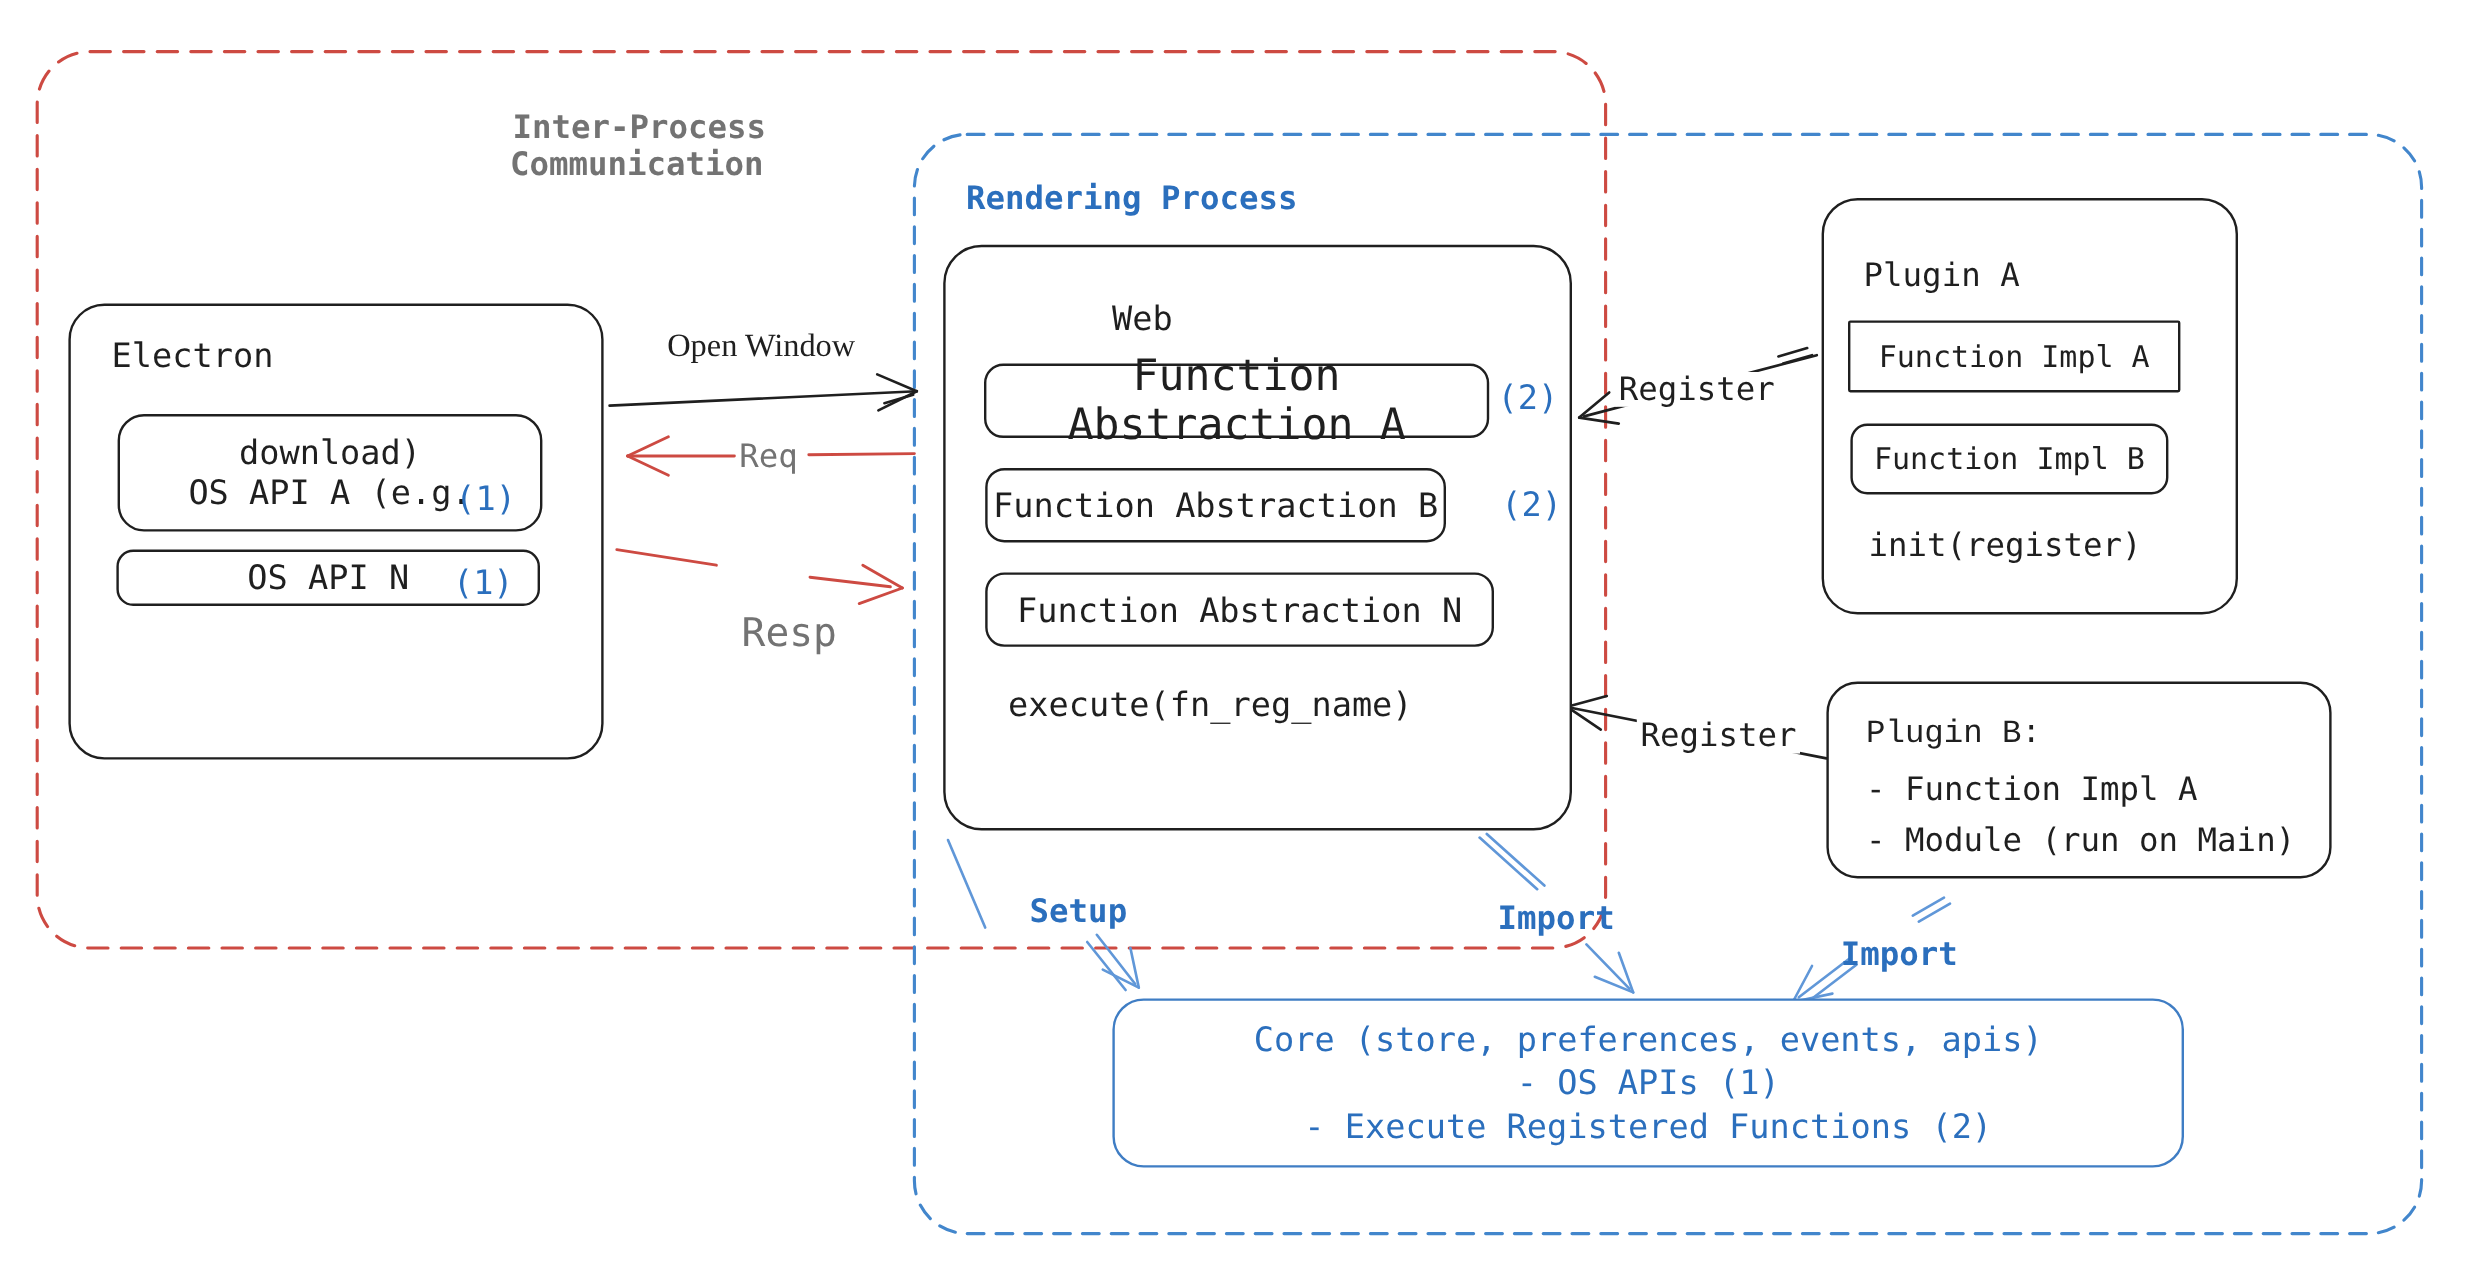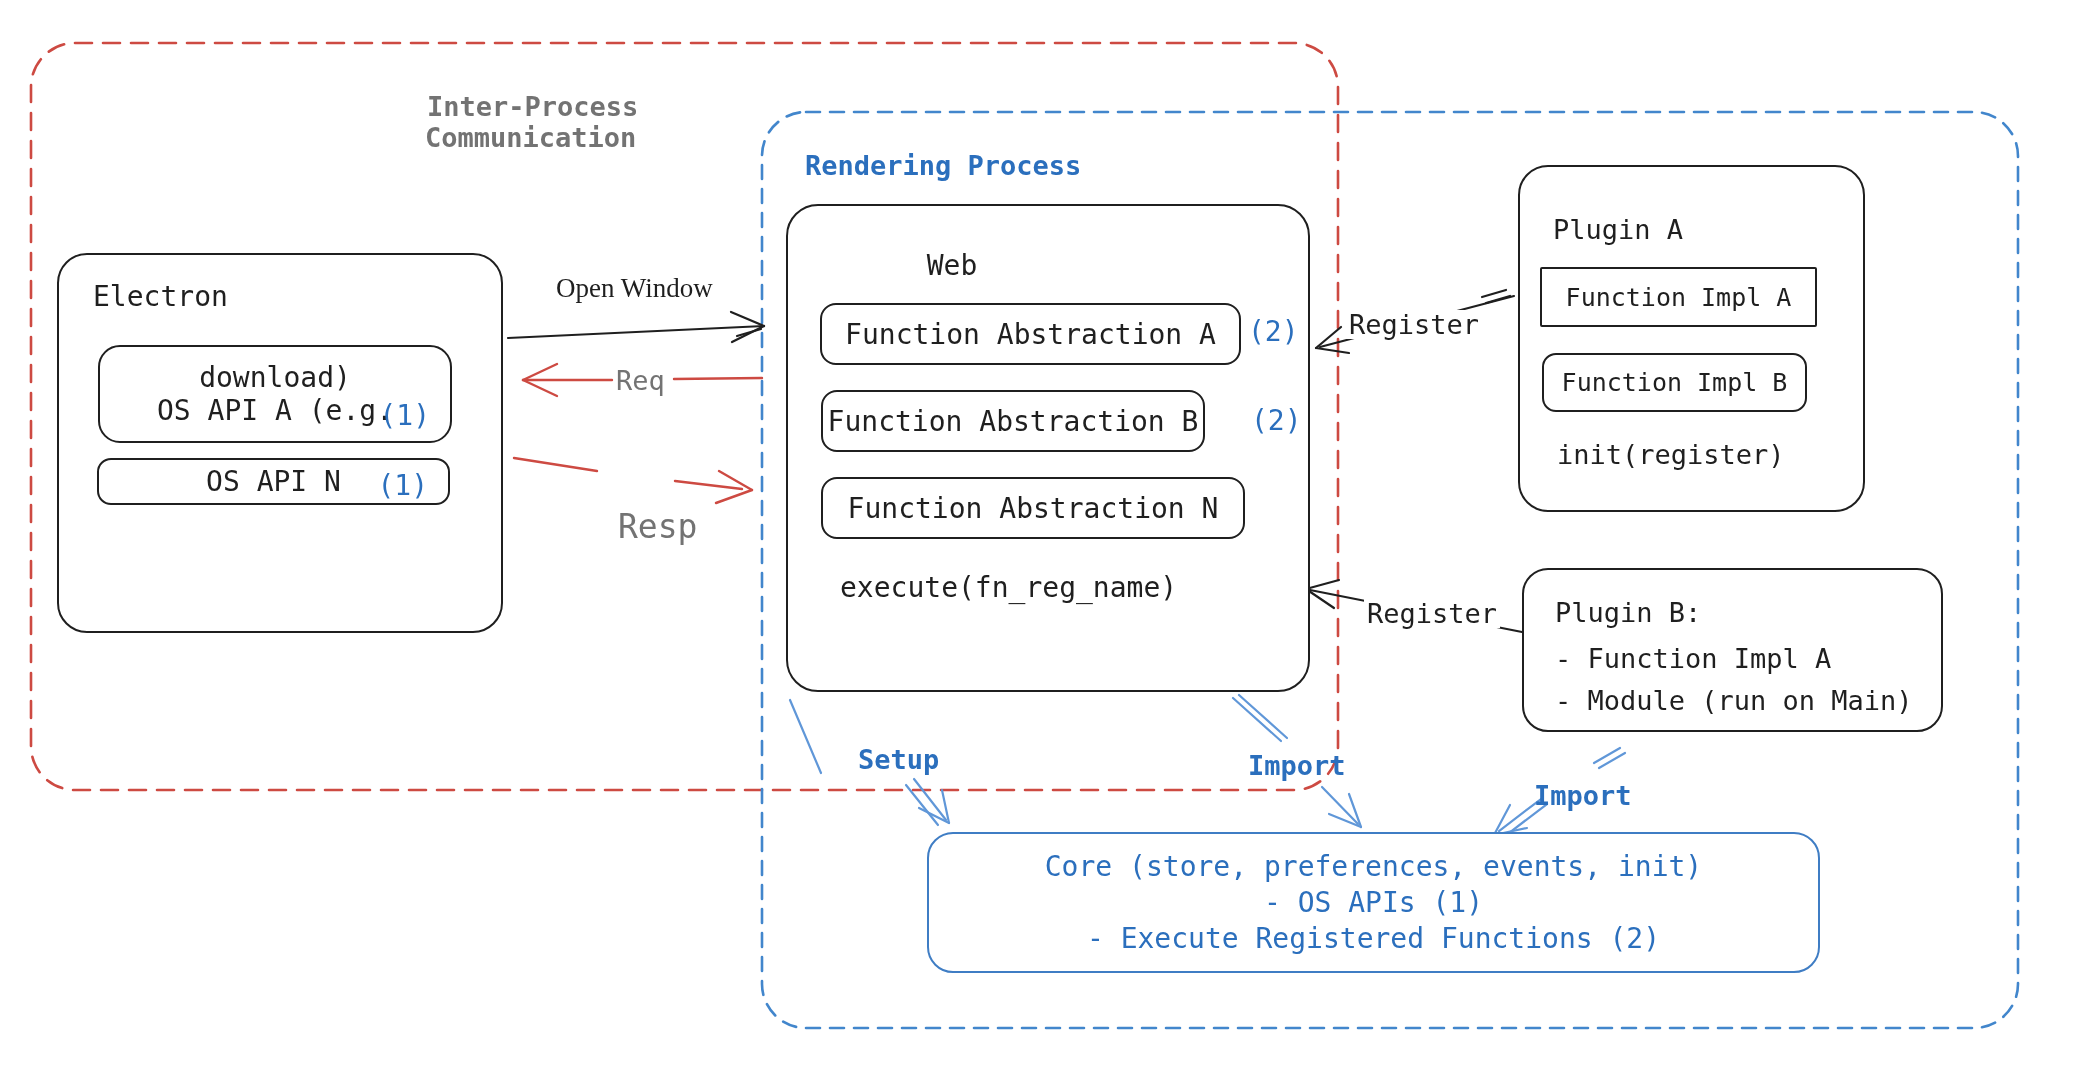--- a/index.html
+++ b/index.html
@@ -13,21 +13,21 @@
   .bold{font-weight:bold;}
   .center{display:flex;align-items:center;justify-content:center;text-align:center;}
   .ref{position:absolute;color:#2b6fbd;}
   .labelbg{background:#fff;padding:0 3px;}
   
   #electron-box{left:57px;top:253px;width:446px;height:380px;border-radius:30px;}
   #os-api-a-box{left:98px;top:345px;width:354px;height:98px;border-radius:22px;font-size:28px;}
   #os-api-a-box .lines{width:100%;text-align:center;line-height:33px;padding-top:0;}
   #os-api-n-box{left:97px;top:458px;width:353px;height:47px;border-radius:14px;font-size:28px;}
   #web-box{left:786px;top:204px;width:524px;height:488px;border-radius:32px;}
-  #fa-a-box{left:820px;top:303px;width:421px;height:62px;border-radius:16px;font-size:28px;}
+  #fa-a-box{left:820px;top:303px;width:421px;height:62px;border-radius:16px;font-size:36px;}
   #fa-b-box{left:821px;top:390px;width:384px;height:62px;border-radius:16px;font-size:28px;}
   #fa-n-box{left:821px;top:477px;width:424px;height:62px;border-radius:16px;font-size:28px;}
   #plugin-a-box{left:1518px;top:165px;width:347px;height:347px;border-radius:30px;}
   #impl-a-box{left:1540px;top:267px;width:277px;height:60px;border-radius:2px;font-size:25px;}
   #impl-b-box{left:1542px;top:353px;width:265px;height:59px;border-radius:14px;font-size:25px;}
   #plugin-b-box{left:1522px;top:568px;width:421px;height:164px;border-radius:26px;}
   #core-box{left:927px;top:832px;width:893px;height:141px;border-radius:26px;border:2px solid #3f7dc4;
             display:flex;flex-direction:column;align-items:center;justify-content:center;
             font-size:28px;line-height:36px;color:#2b6fbd;text-align:center;}
 </style>
@@ -154,27 +154,27 @@
   <div class="t" style="left:1553px;top:215px;font-size:27px;">Plugin A</div>
   <div class="box center" id="impl-a-box">
     <span>Function Impl A</span>
   </div>
   <div class="box center" id="impl-b-box">
     <span>Function Impl B</span>
   </div>
   <div class="t" style="left:1557px;top:440px;font-size:27px;">init(register)</div>
 
   <div class="box" id="plugin-b-box"></div>
-  <div class="t" style="left:1555px;top:598px;font-size:27px;">Plugin B:</div>
+  <div class="t" style="left:1555px;top:598px;font-size:27px;font-family:Liberation Mono, monospace;">Plugin B:</div>
   <div class="t" style="left:1555px;top:644px;font-size:27px;">- Function Impl A</div>
   <div class="t" style="left:1555px;top:686px;font-size:27px;">- Module (run on Main)</div>
 
   <div class="t blue bold" style="left:858px;top:745px;font-size:27px;text-align:right;">Setup</div>
   <div class="t blue bold" style="left:1248px;top:751px;font-size:27px;">Import</div>
   <div class="t blue bold" style="left:1534px;top:781px;font-size:27px;">Import</div>
 
   <div class="box" id="core-box">
-    <div>Core (store, preferences, events, init)</div>
+    <div>Core (store, preferences, events, apis)</div>
     <div>- OS APIs (1)</div>
     <div>- Execute Registered Functions (2)</div>
   </div>
 
 </div>
 
 </body></html>

